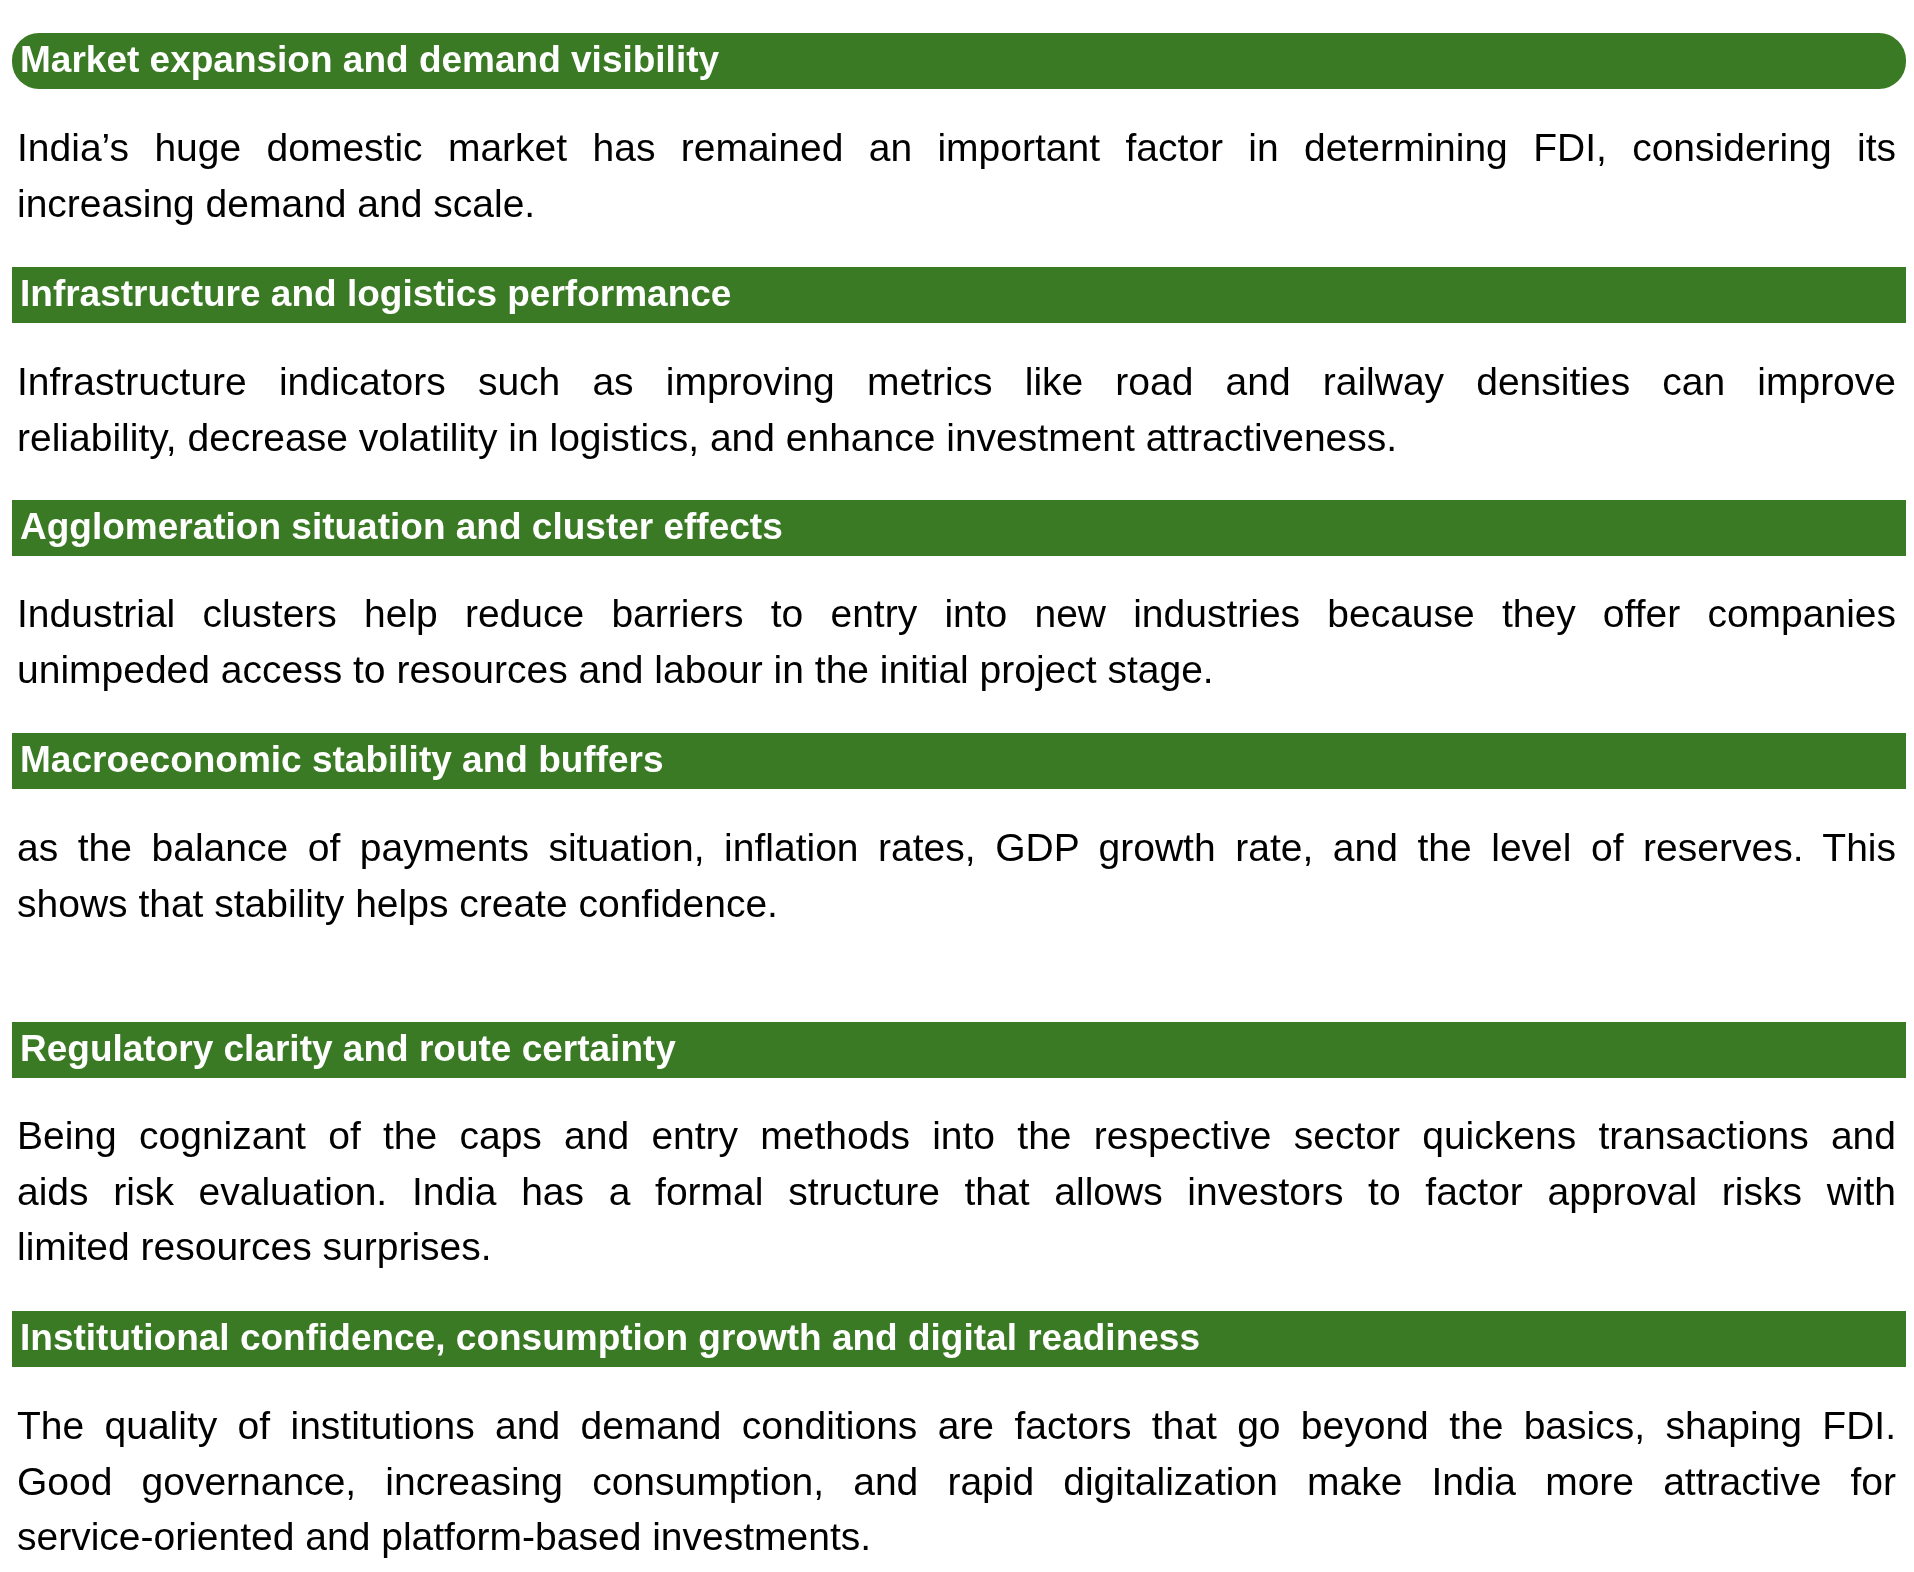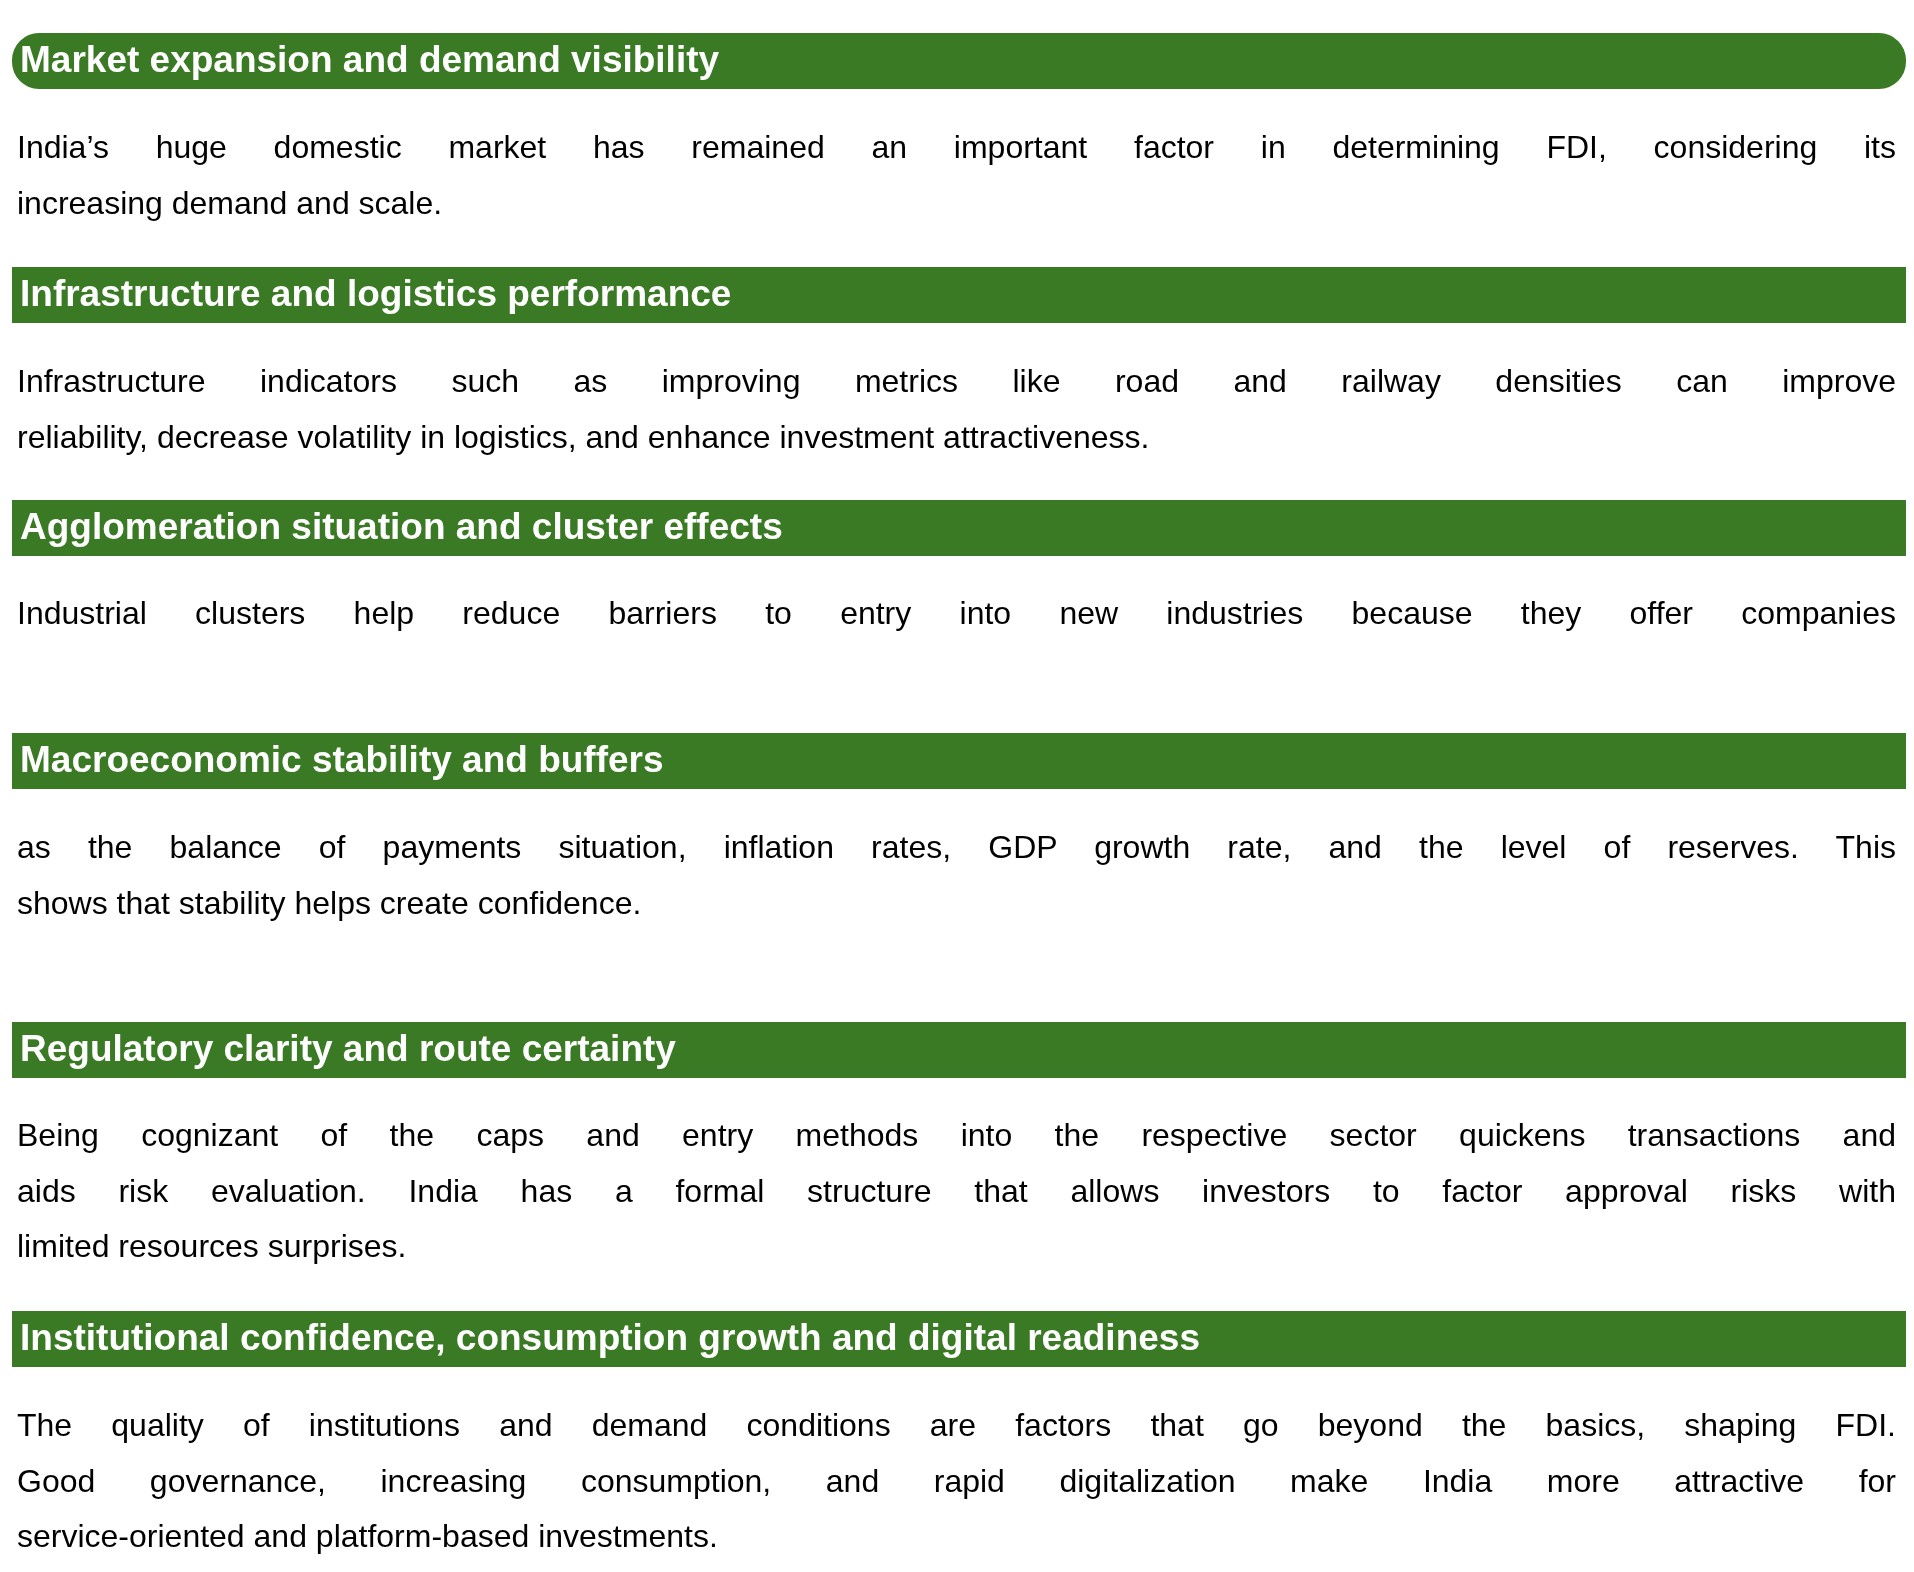--- a/index.html
+++ b/index.html
@@ -4,21 +4,21 @@
 <style>
   html, body { margin: 0; padding: 0; background: #ffffff; }
   body { width: 1914px; height: 1572px; position: relative; overflow: hidden;
          font-family: "Liberation Sans", sans-serif; color: #000; }
   .section-bar { position: absolute; left: 12px; width: 1894px; height: 56px;
                  background: #3b7a24; }
   .section-title { position: absolute; left: 8px; top: 5px; margin: 0;
                    font-family: "Liberation Sans", sans-serif; font-weight: bold;
                    font-size: 37px; line-height: 44px; color: #ffffff; white-space: nowrap; }
   .para { position: absolute; left: 17px; width: 1879px; margin: 0; }
-  .para .line { display: block; font-size: 32px; line-height: 55.5px; height: 55.5px;
+  .para .line { display: block; font-size: 39px; line-height: 55.5px; height: 55.5px;
                 white-space: nowrap; overflow: visible; text-align: justify;
                 text-align-last: justify; }
   .para .line.last { text-align-last: left; }
 </style>
 </head>
 <body>
 
 <div class="section-bar" style="top:33px;border-radius:27px;">
   <h2 class="section-title">Market expansion and demand visibility</h2>
 </div>
@@ -33,20 +33,21 @@
 <div class="para" style="top:354px;">
   <span class="line">Infrastructure indicators such as improving metrics like road and railway densities can improve</span>
   <span class="line last">reliability, decrease volatility in logistics, and enhance investment attractiveness.</span>
 </div>
 
 <div class="section-bar" style="top:500px;">
   <h2 class="section-title">Agglomeration situation and cluster effects</h2>
 </div>
 <div class="para" style="top:586px;">
   <span class="line">Industrial clusters help reduce barriers to entry into new industries because they offer companies</span>
+  <span class="line last">unimpeded access to resources and labour in the initial project stage.</span>
 </div>
 
 <div class="section-bar" style="top:733px;">
   <h2 class="section-title">Macroeconomic stability and buffers</h2>
 </div>
 <div class="para" style="top:820px;">
   <span class="line">as the balance of payments situation, inflation rates, GDP growth rate, and the level of reserves. This</span>
   <span class="line last">shows that stability helps create confidence.</span>
 </div>
 

